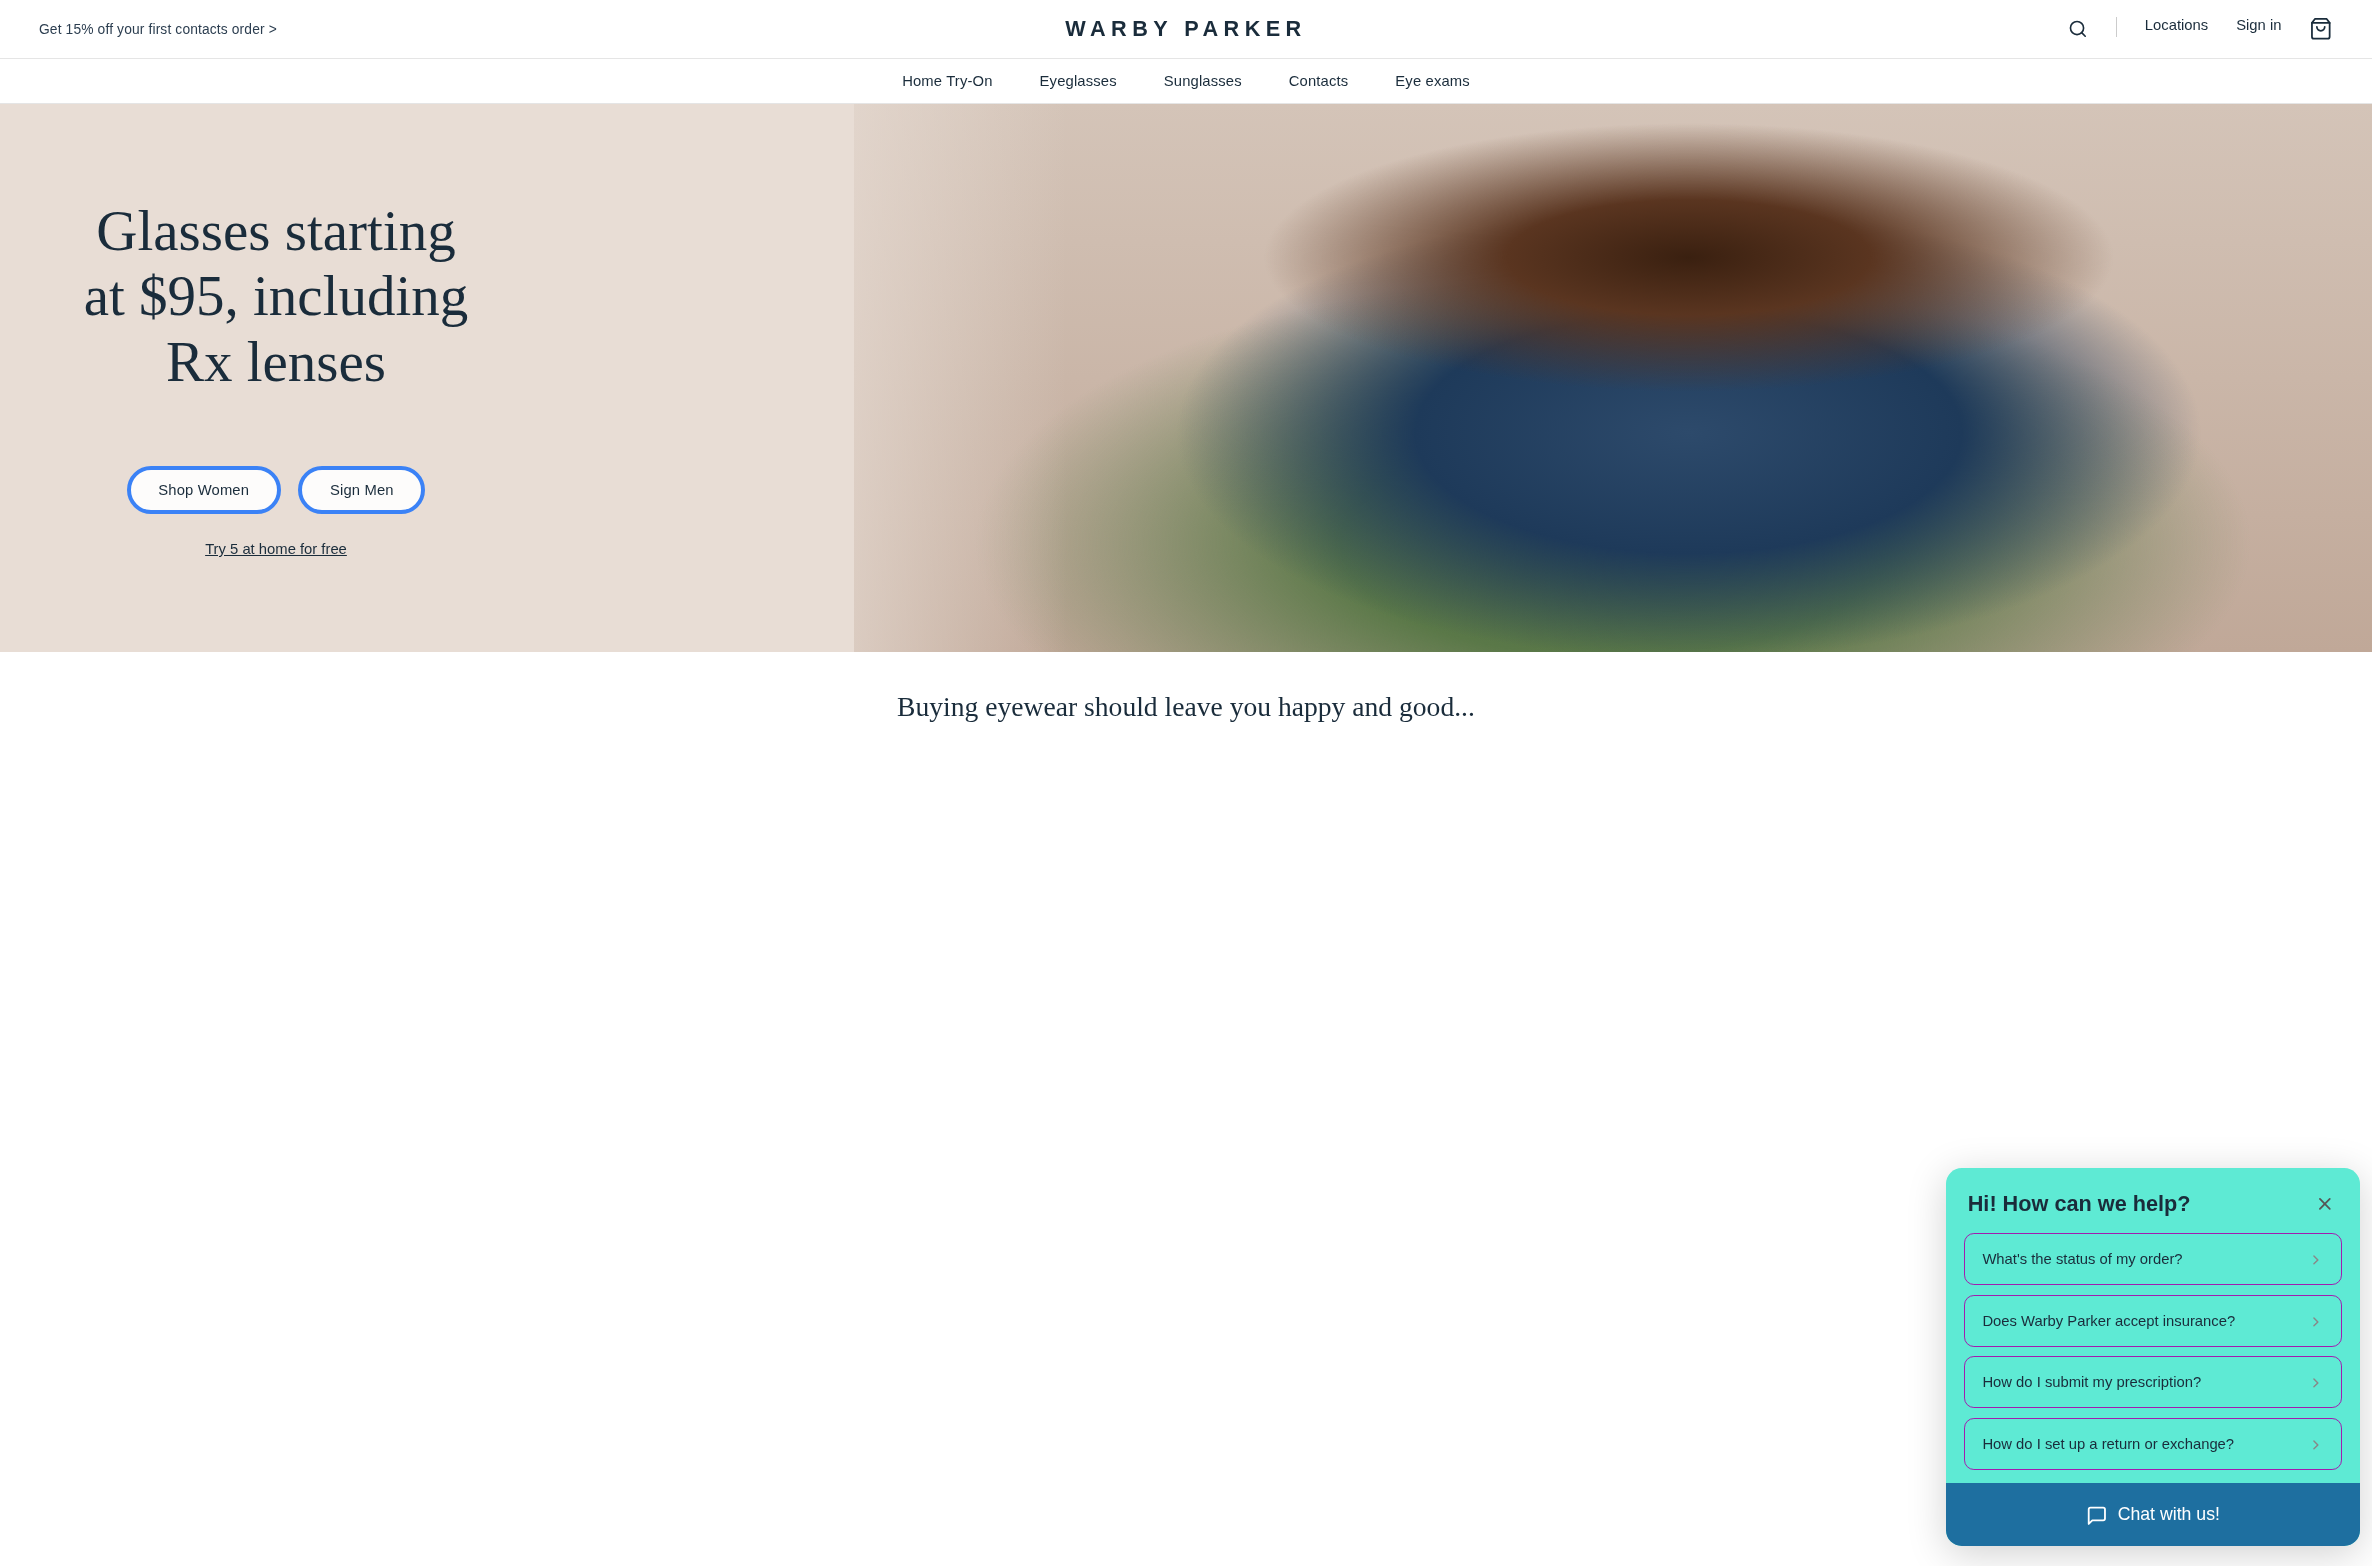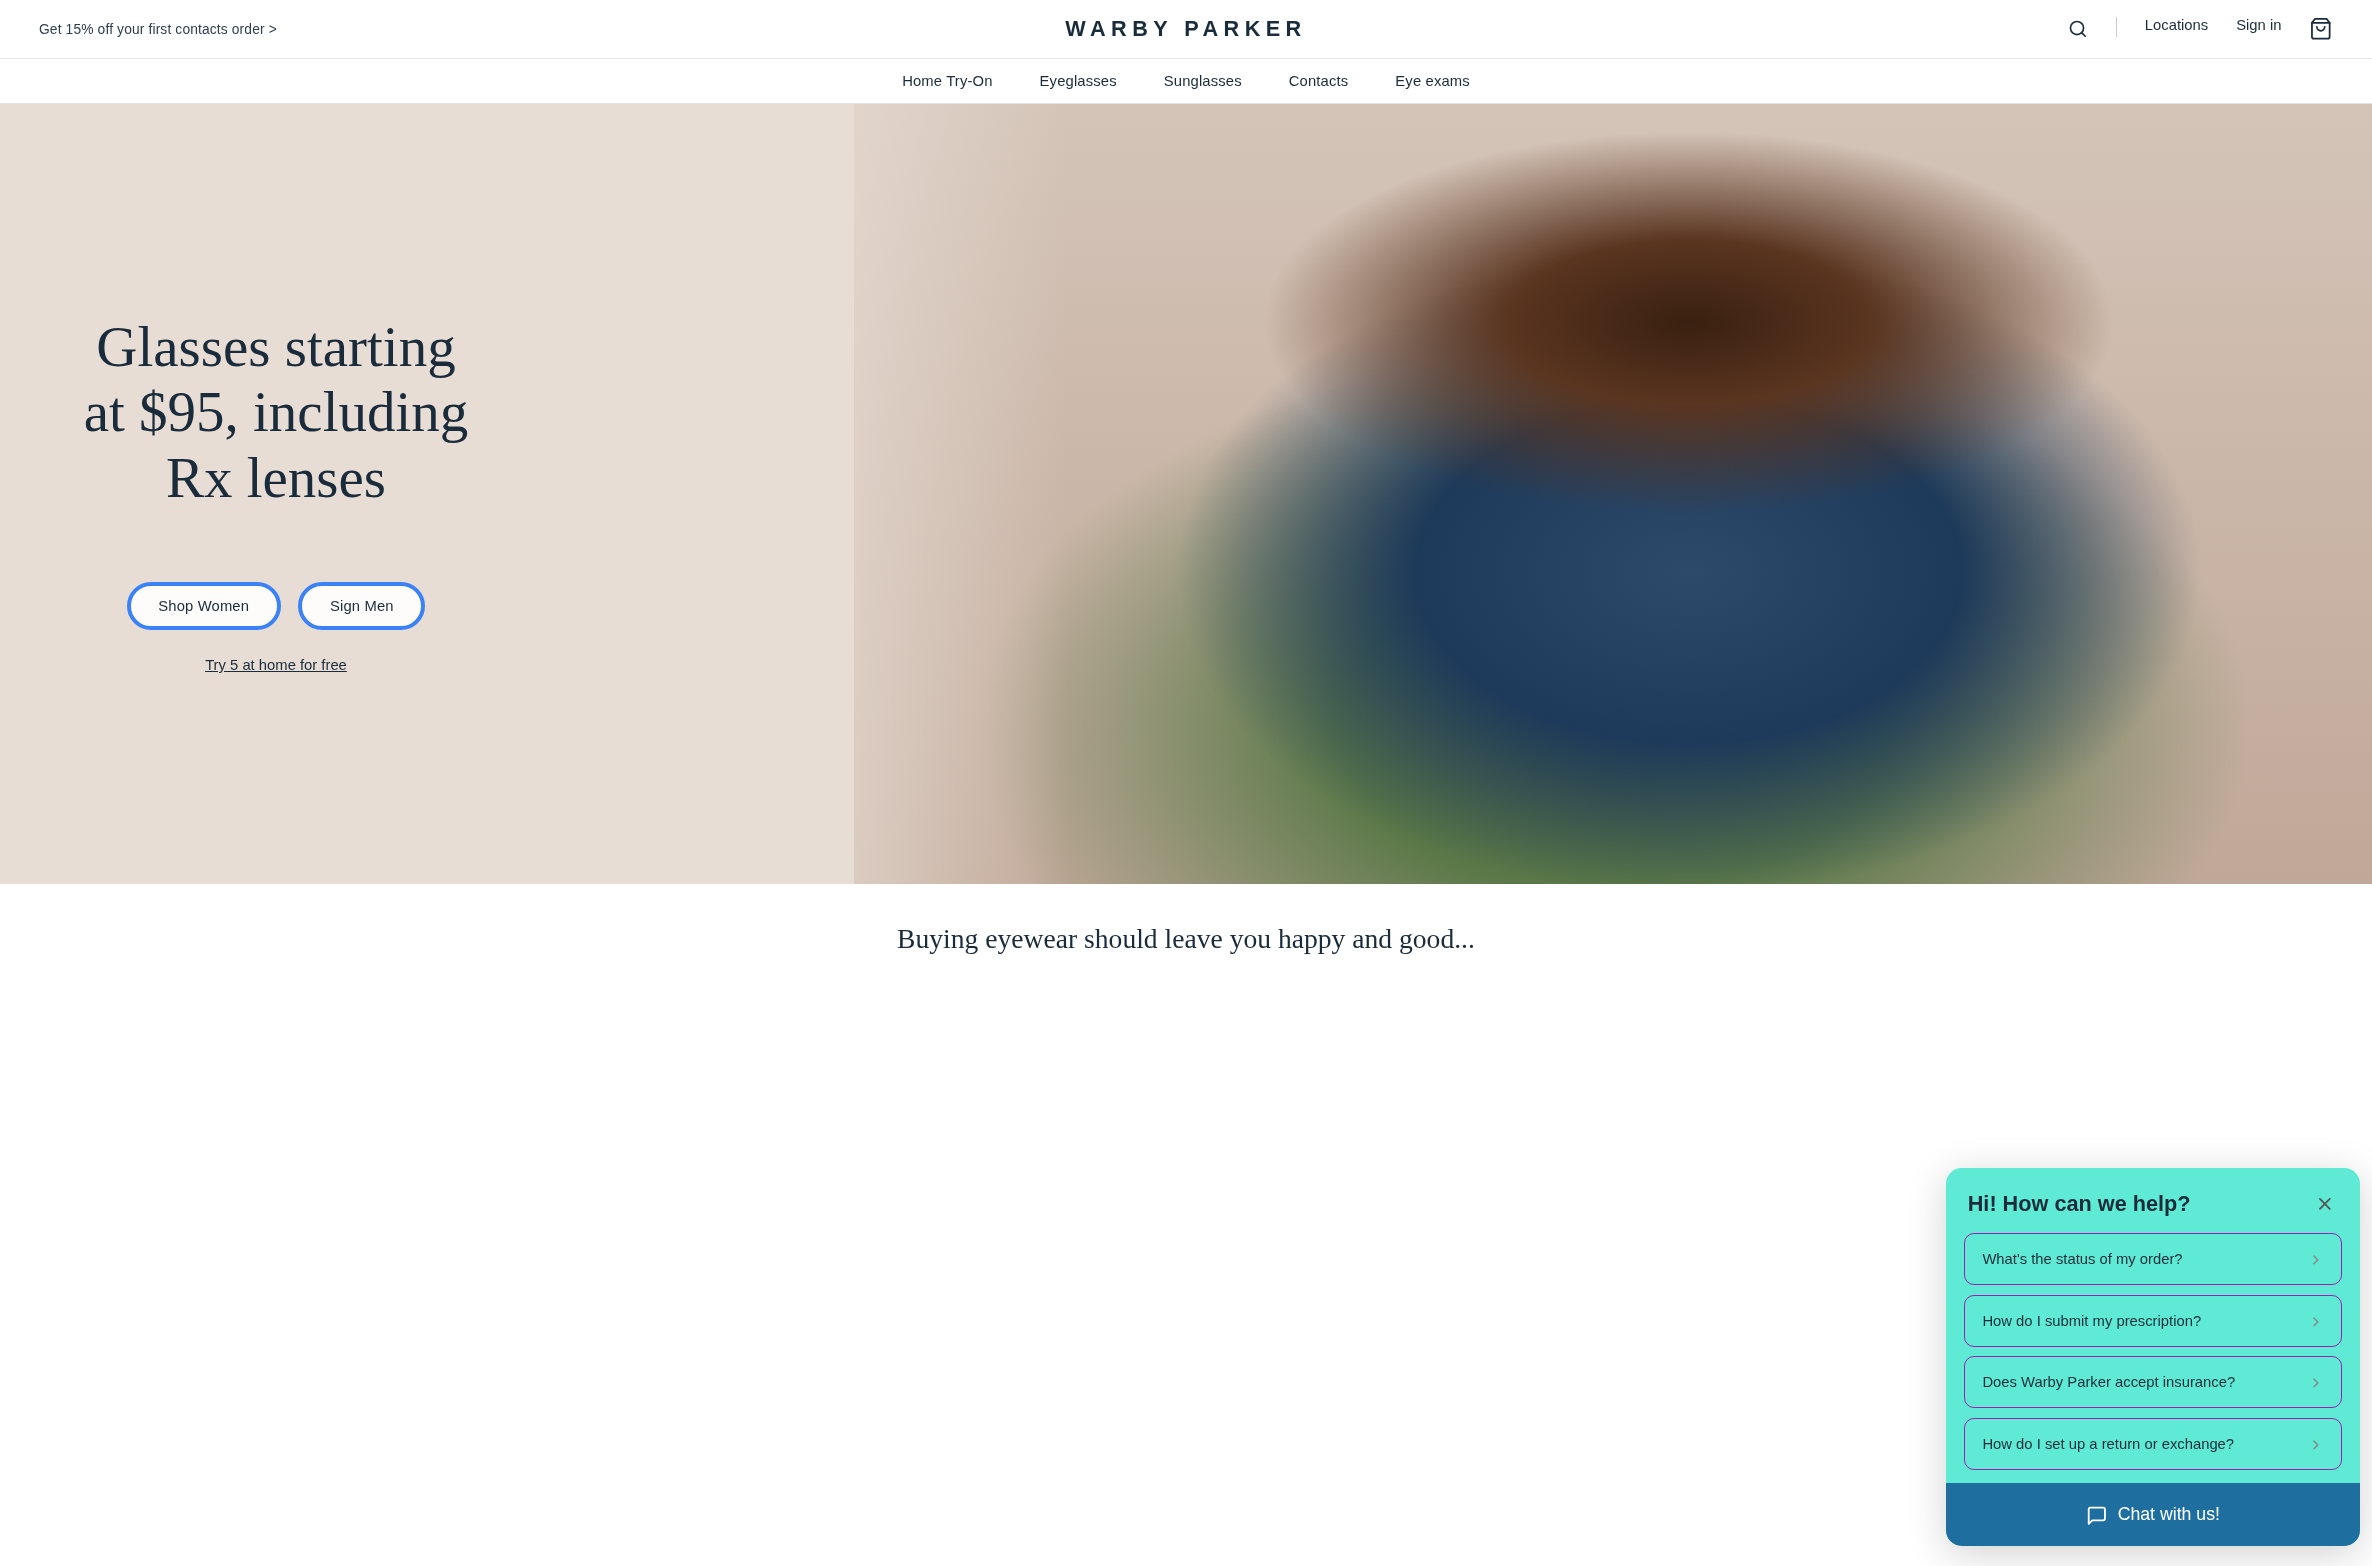--- a/index.html
+++ b/index.html
@@ -56,21 +56,21 @@
       font-size: 14.8px;
       color: #1a2c3b;
       text-decoration: none;
       letter-spacing: 0.01em;
     }
 
     
     .hero {
       position: relative;
       width: 100%;
-      height: 780px;
+      height: 548px;
       background: #e8ddd5;
       overflow: hidden;
       display: flex;
       align-items: center;
     }
 
     
     .hero-image-area {
       position: absolute;
       right: 0;
@@ -327,29 +327,29 @@
   <div class="chat-faq-list">
     <div class="chat-faq-item">
       <span class="chat-faq-text">What's the status of my order?</span>
       <span class="chat-faq-chevron">
         <svg width="15.8" height="15.8" viewBox="0 0 24 24" fill="none" stroke="#888" stroke-width="2.2" stroke-linecap="round" stroke-linejoin="round">
           <polyline points="9 18 15 12 9 6"></polyline>
         </svg>
       </span>
     </div>
     <div class="chat-faq-item">
-      <span class="chat-faq-text">How do I submit my prescription?</span>
+      <span class="chat-faq-text">Does Warby Parker accept insurance?</span>
       <span class="chat-faq-chevron">
         <svg width="15.8" height="15.8" viewBox="0 0 24 24" fill="none" stroke="#888" stroke-width="2.2" stroke-linecap="round" stroke-linejoin="round">
           <polyline points="9 18 15 12 9 6"></polyline>
         </svg>
       </span>
     </div>
     <div class="chat-faq-item">
-      <span class="chat-faq-text">Does Warby Parker accept insurance?</span>
+      <span class="chat-faq-text">How do I submit my prescription?</span>
       <span class="chat-faq-chevron">
         <svg width="15.8" height="15.8" viewBox="0 0 24 24" fill="none" stroke="#888" stroke-width="2.2" stroke-linecap="round" stroke-linejoin="round">
           <polyline points="9 18 15 12 9 6"></polyline>
         </svg>
       </span>
     </div>
     <div class="chat-faq-item">
       <span class="chat-faq-text">How do I set up a return or exchange?</span>
       <span class="chat-faq-chevron">
         <svg width="15.8" height="15.8" viewBox="0 0 24 24" fill="none" stroke="#888" stroke-width="2.2" stroke-linecap="round" stroke-linejoin="round">

